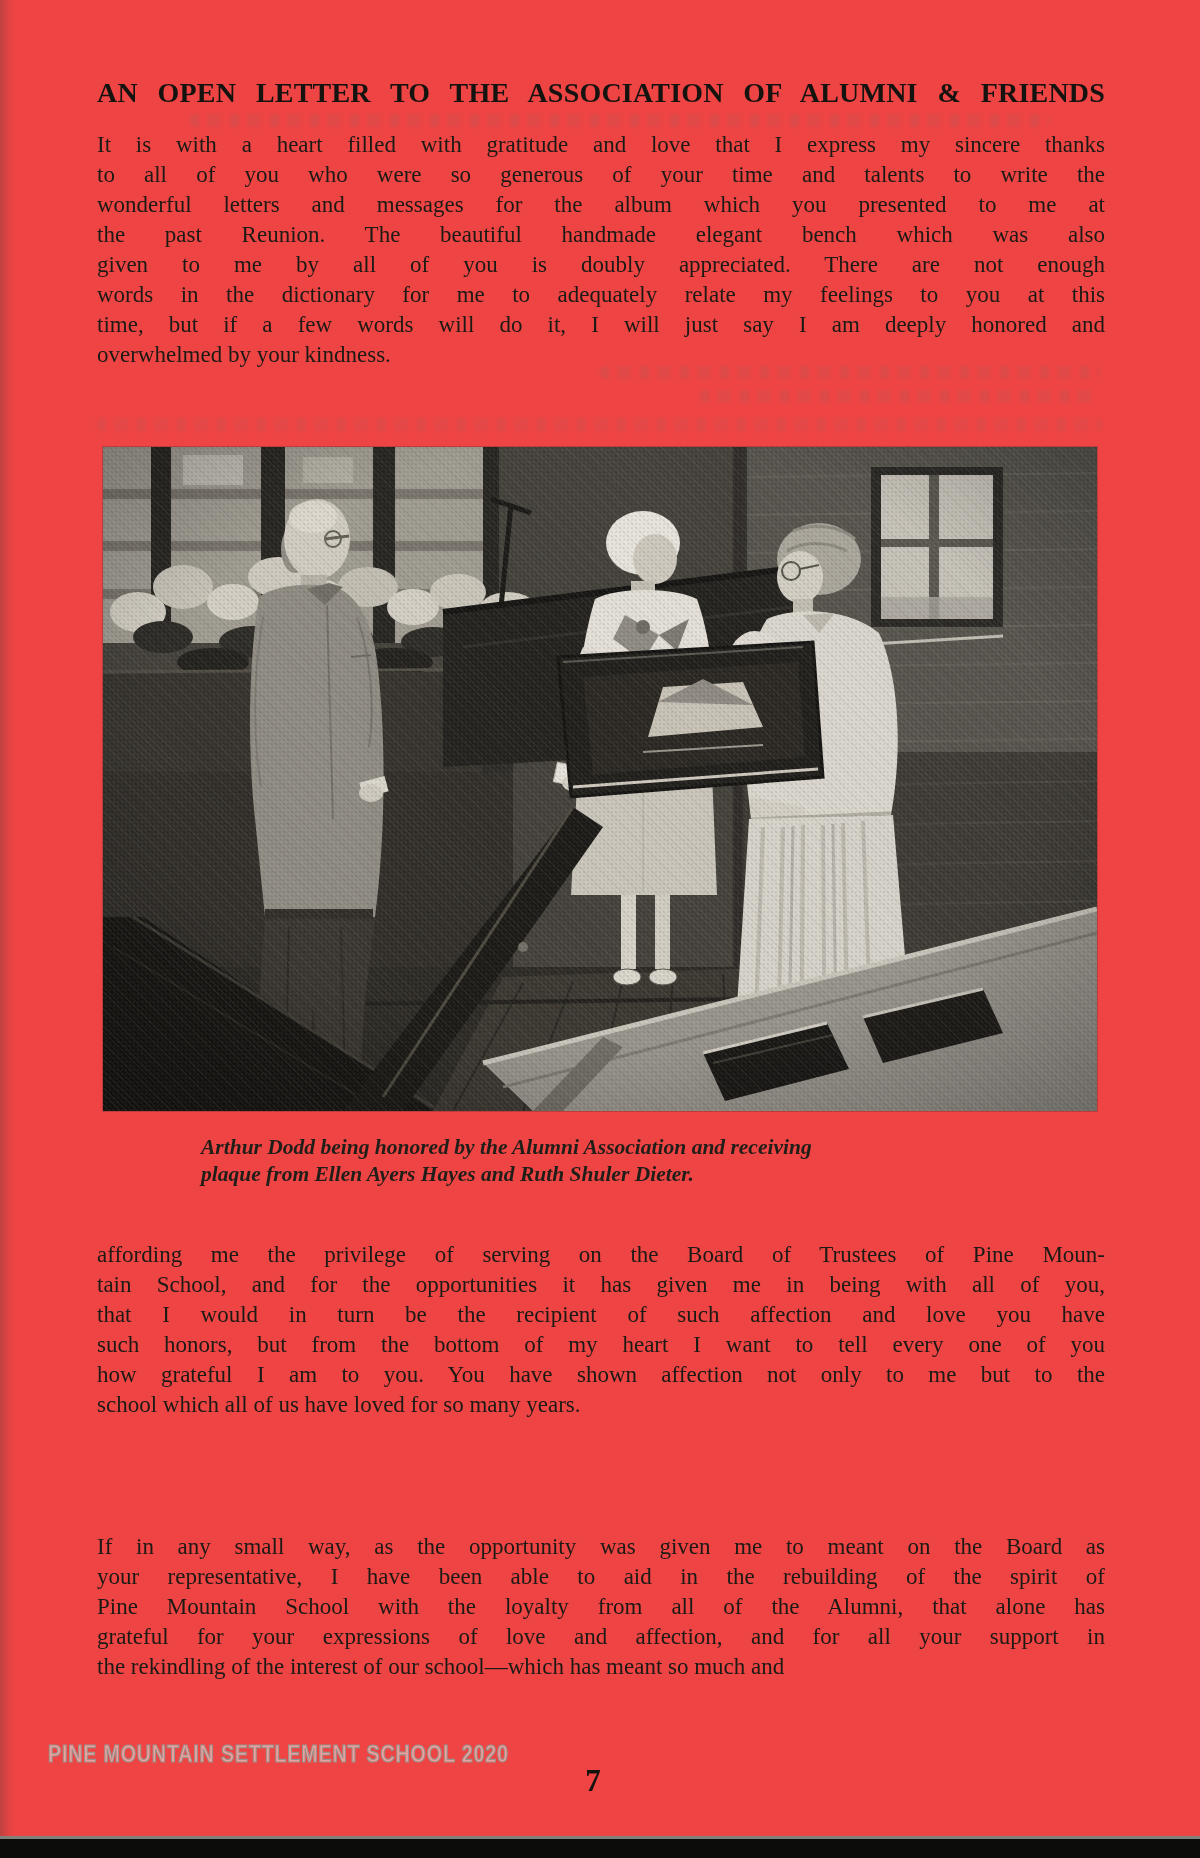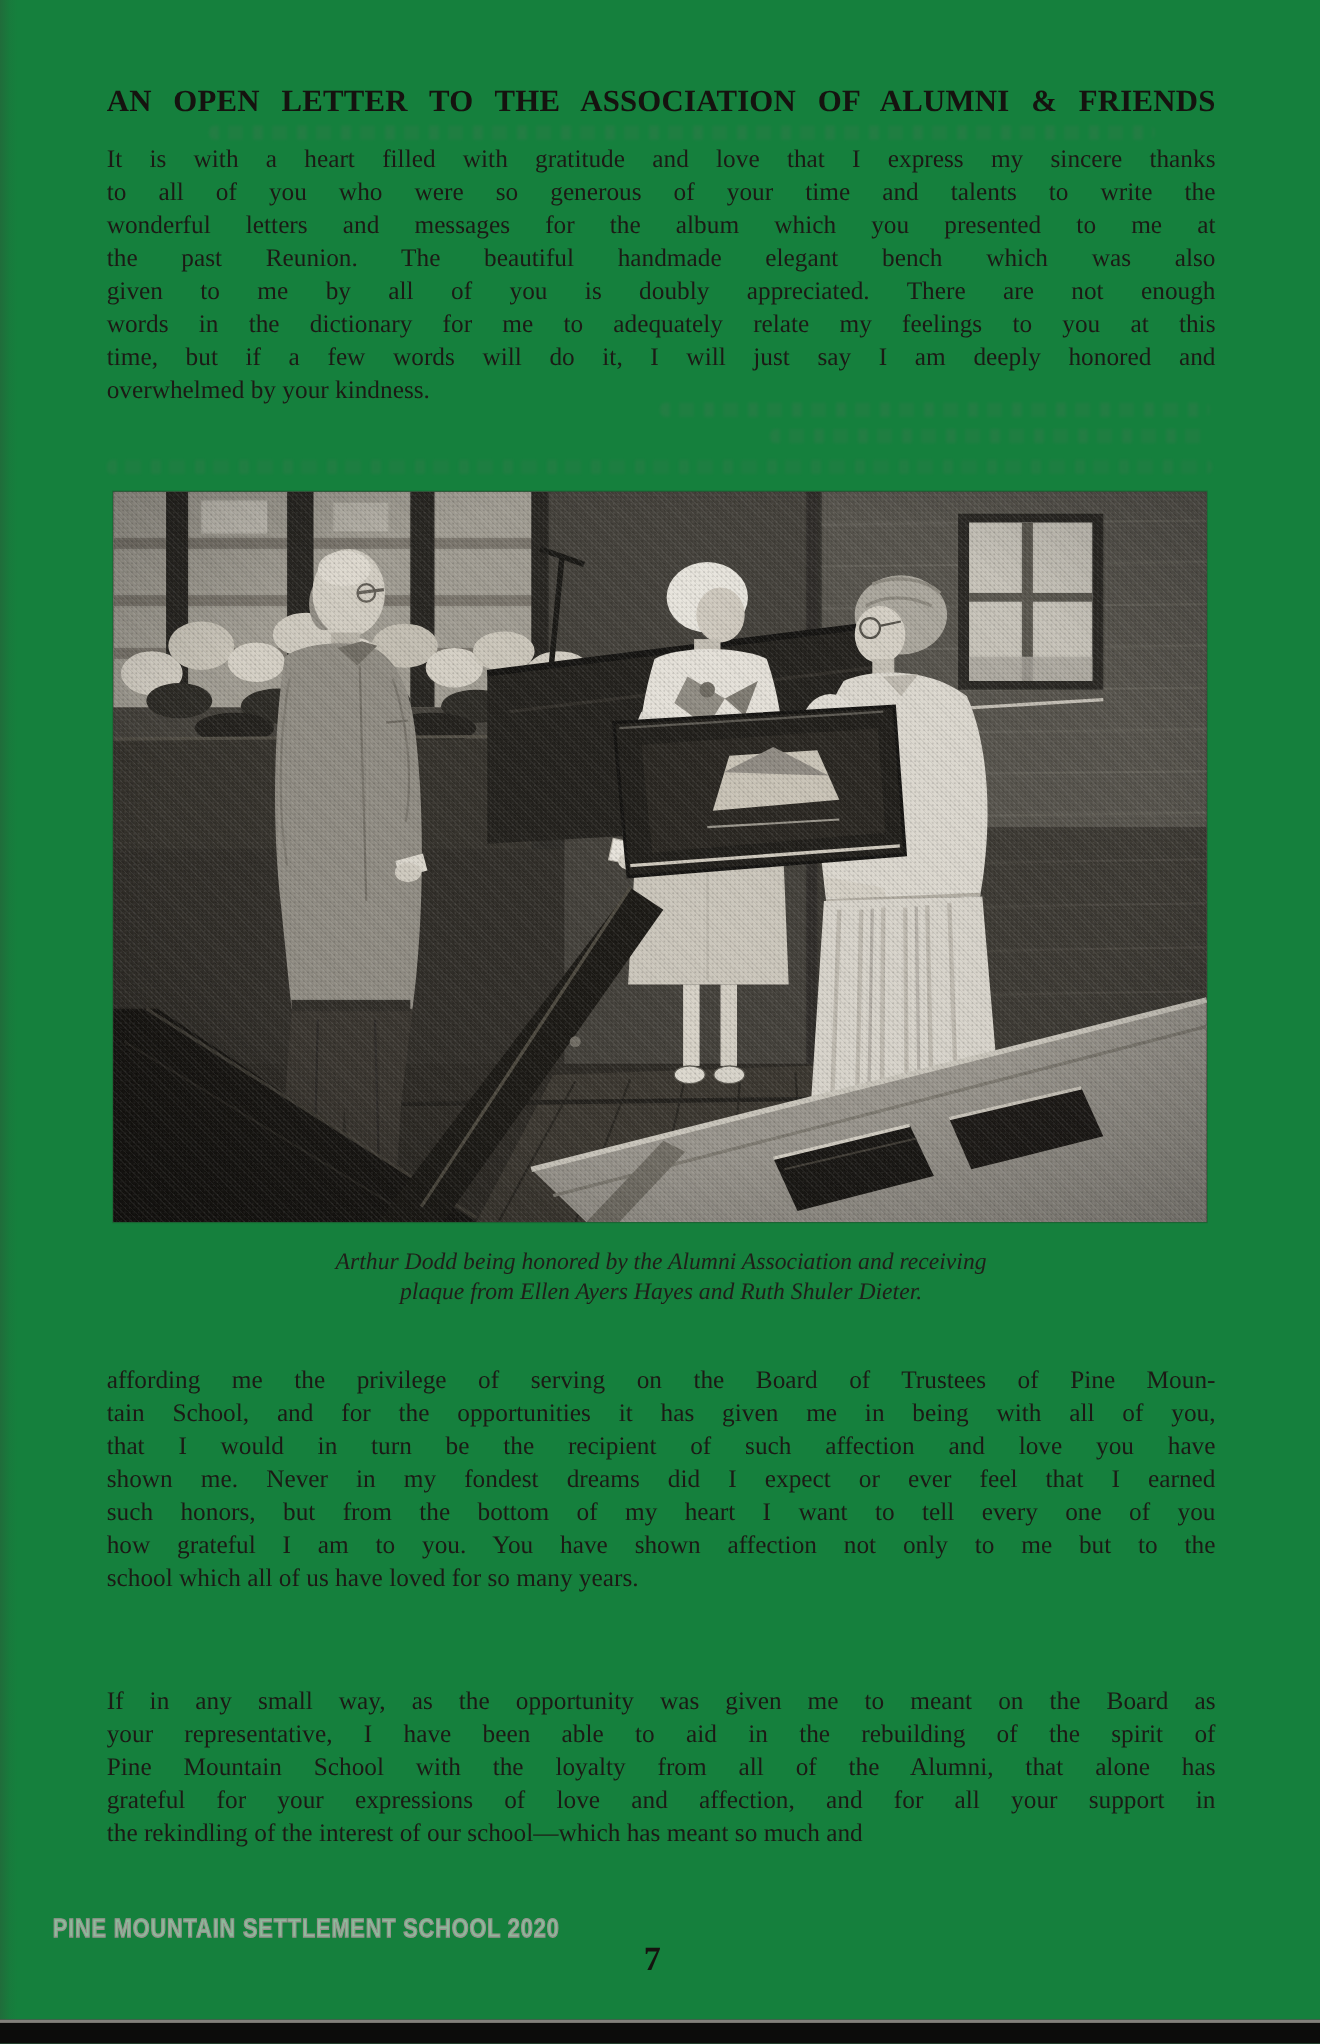--- a/index.html
+++ b/index.html
@@ -1,21 +1,21 @@
 <!DOCTYPE html>
 <html><head>
 <meta charset="utf-8">
 <style>
   html,body{margin:0;padding:0;background:#8a8a88;}
   .page{
     position:relative;width:1200px;height:1858px;overflow:hidden;
     background:
       radial-gradient(1400px 900px at 65% 25%, #f3f1eb 0%, #efede6 60%, #ecead F 100%),
       #f0eee8;
-    background-color:#15803d;
+    background-color:#ef4444;
     font-family:"Liberation Serif","DejaVu Serif",serif;
     color:#1b1915;
   }
   .left-edge{
     position:absolute;left:0;top:0;width:16px;height:1858px;
     background:linear-gradient(to right, rgba(60,58,52,0.28), rgba(60,58,52,0.07) 55%, rgba(60,58,52,0));
   }
   .title{
     position:absolute;left:97px;top:76px;width:1008px;
     font-size:28px;font-weight:bold;line-height:34px;
@@ -28,21 +28,21 @@
   }
   .para .line{text-align:justify;text-align-last:justify;}
   .para .line:last-child{text-align-last:left;}
   #para1{top:130px;}
   #para2{top:1240px;}
   #para3{top:1532px;}
   .caption{
     position:absolute;left:201px;top:1134px;width:800px;
     font-size:21.5px;font-style:italic;line-height:27px;color:#201e19;
   }
-  .caption .line{text-align:center;}
+  .caption .line{text-align:left;font-weight:bold;}
   .photo{
     position:absolute;left:103px;top:447px;width:994px;height:664px;
     box-shadow:0 0 0 1px rgba(40,38,32,0.25);
     background:#35322c;
   }
   .photo svg{display:block;}
   .halftone{
     position:absolute;left:0;top:0;width:100%;height:100%;pointer-events:none;
     background-image:
       repeating-linear-gradient(45deg, rgba(255,255,255,0.05) 0 1px, rgba(0,0,0,0.05) 1px 2px, transparent 2px 4px);
@@ -328,21 +328,20 @@
 
   <div class="caption">
       <div class="line">Arthur Dodd being honored by the Alumni Association and receiving</div>
       <div class="line">plaque from Ellen Ayers Hayes and Ruth Shuler Dieter.</div>
     </div>
 
   <div class="para" id="para2">
       <div class="line">affording me the privilege of serving on the Board of Trustees of Pine Moun-</div>
       <div class="line">tain School, and for the opportunities it has given me in being with all of you,</div>
       <div class="line">that I would in turn be the recipient of such affection and love you have</div>
-      <div class="line">shown me. Never in my fondest dreams did I expect or ever feel that I earned</div>
       <div class="line">such honors, but from the bottom of my heart I want to tell every one of you</div>
       <div class="line">how grateful I am to you. You have shown affection not only to me but to the</div>
       <div class="line">school which all of us have loved for so many years.</div>
     </div>
   <div class="para" id="para3">
       <div class="line">If in any small way, as the opportunity was given me to meant on the Board as</div>
       <div class="line">your representative, I have been able to aid in the rebuilding of the spirit of</div>
       <div class="line">Pine Mountain School with the loyalty from all of the Alumni, that alone has</div>
       <div class="line">grateful for your expressions of love and affection, and for all your support in</div>
       <div class="line">the rekindling of the interest of our school—which has meant so much and</div>

